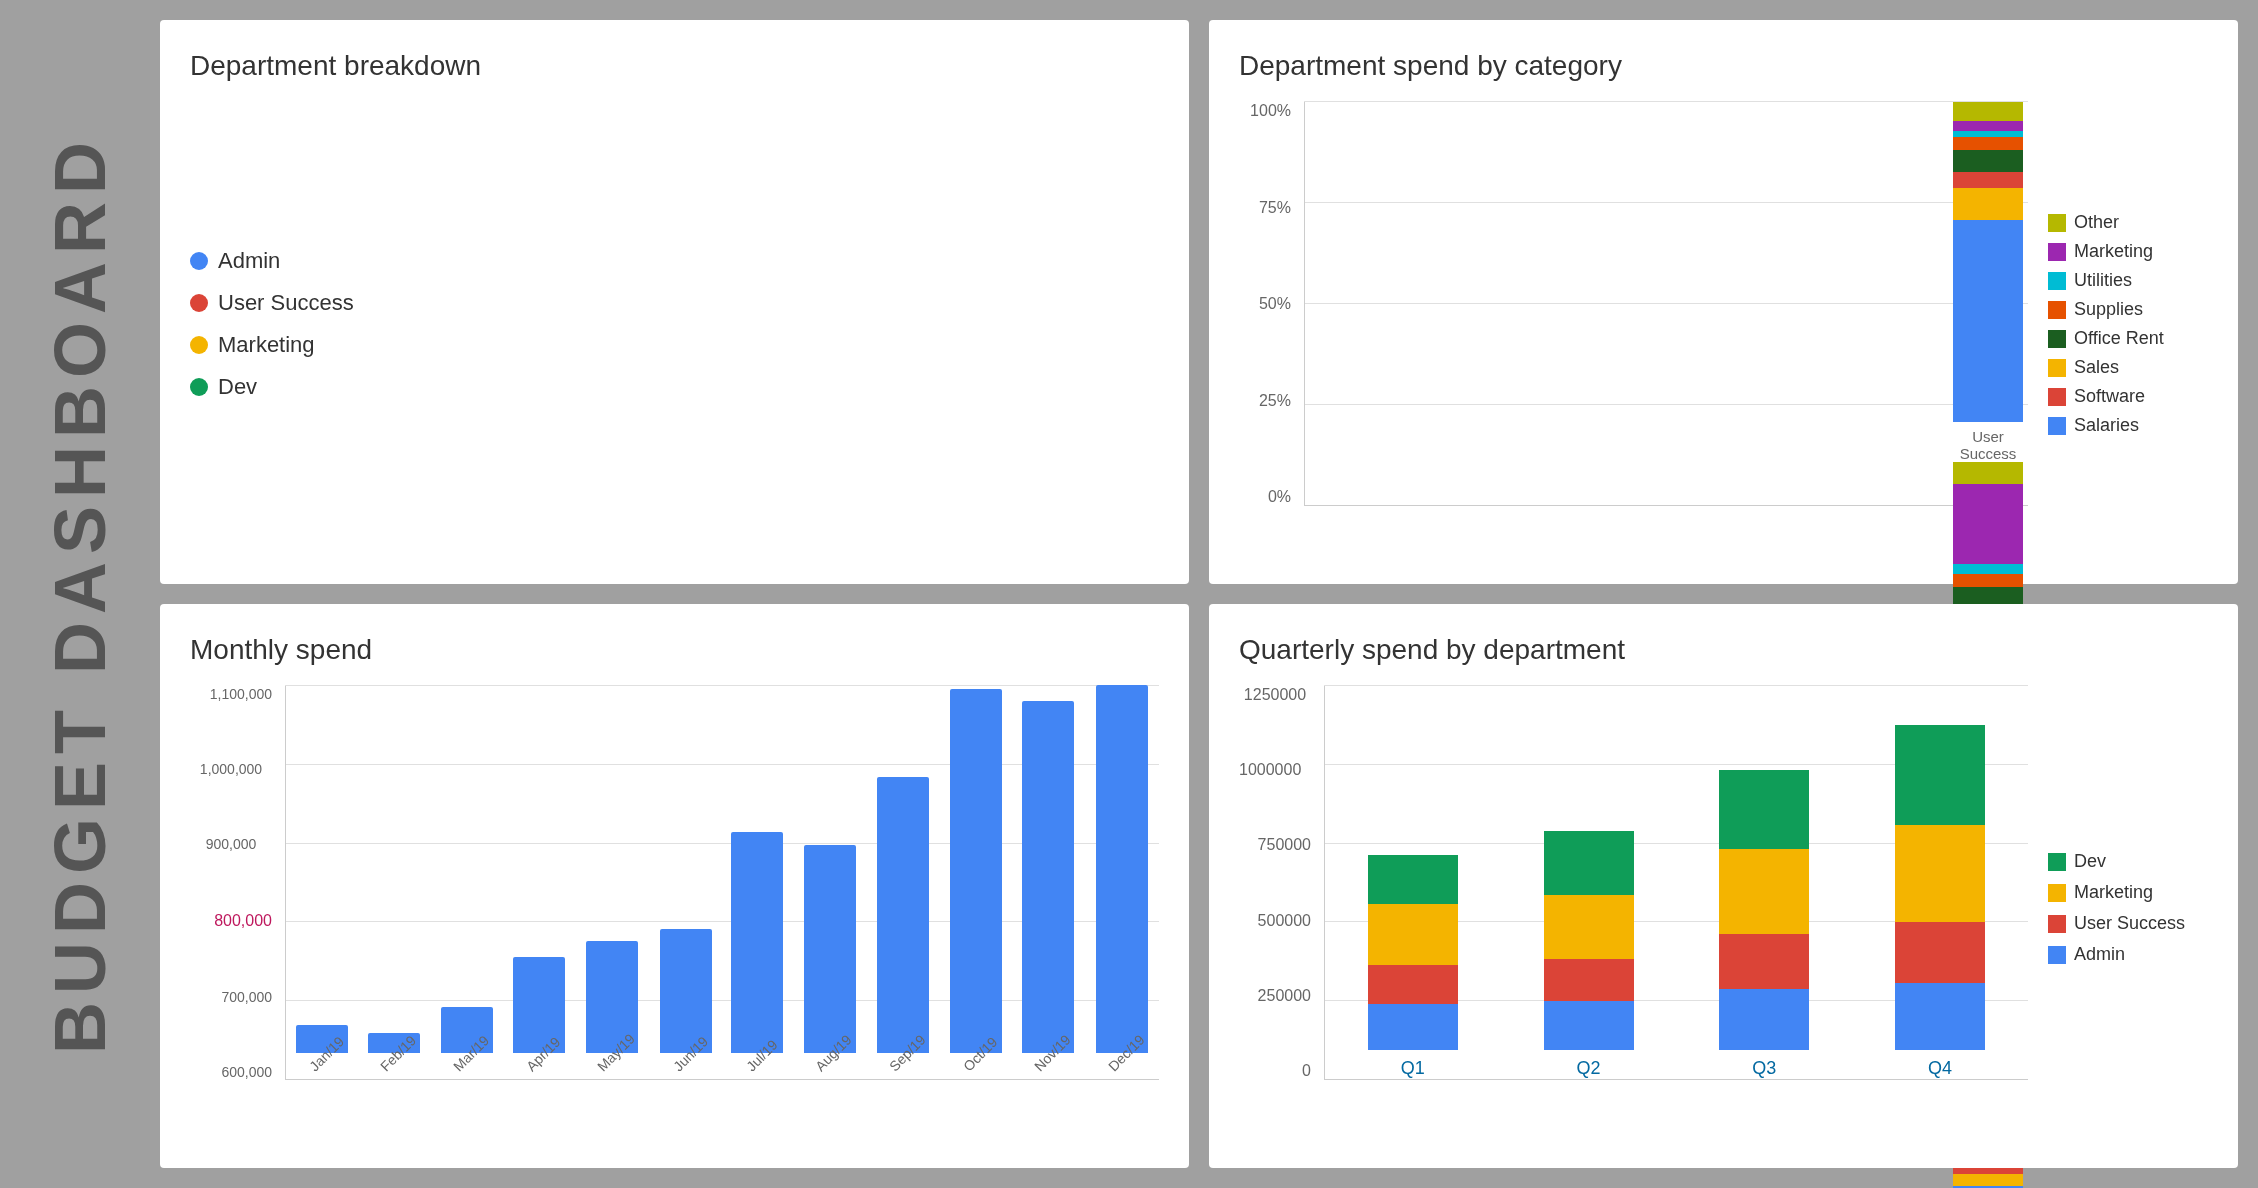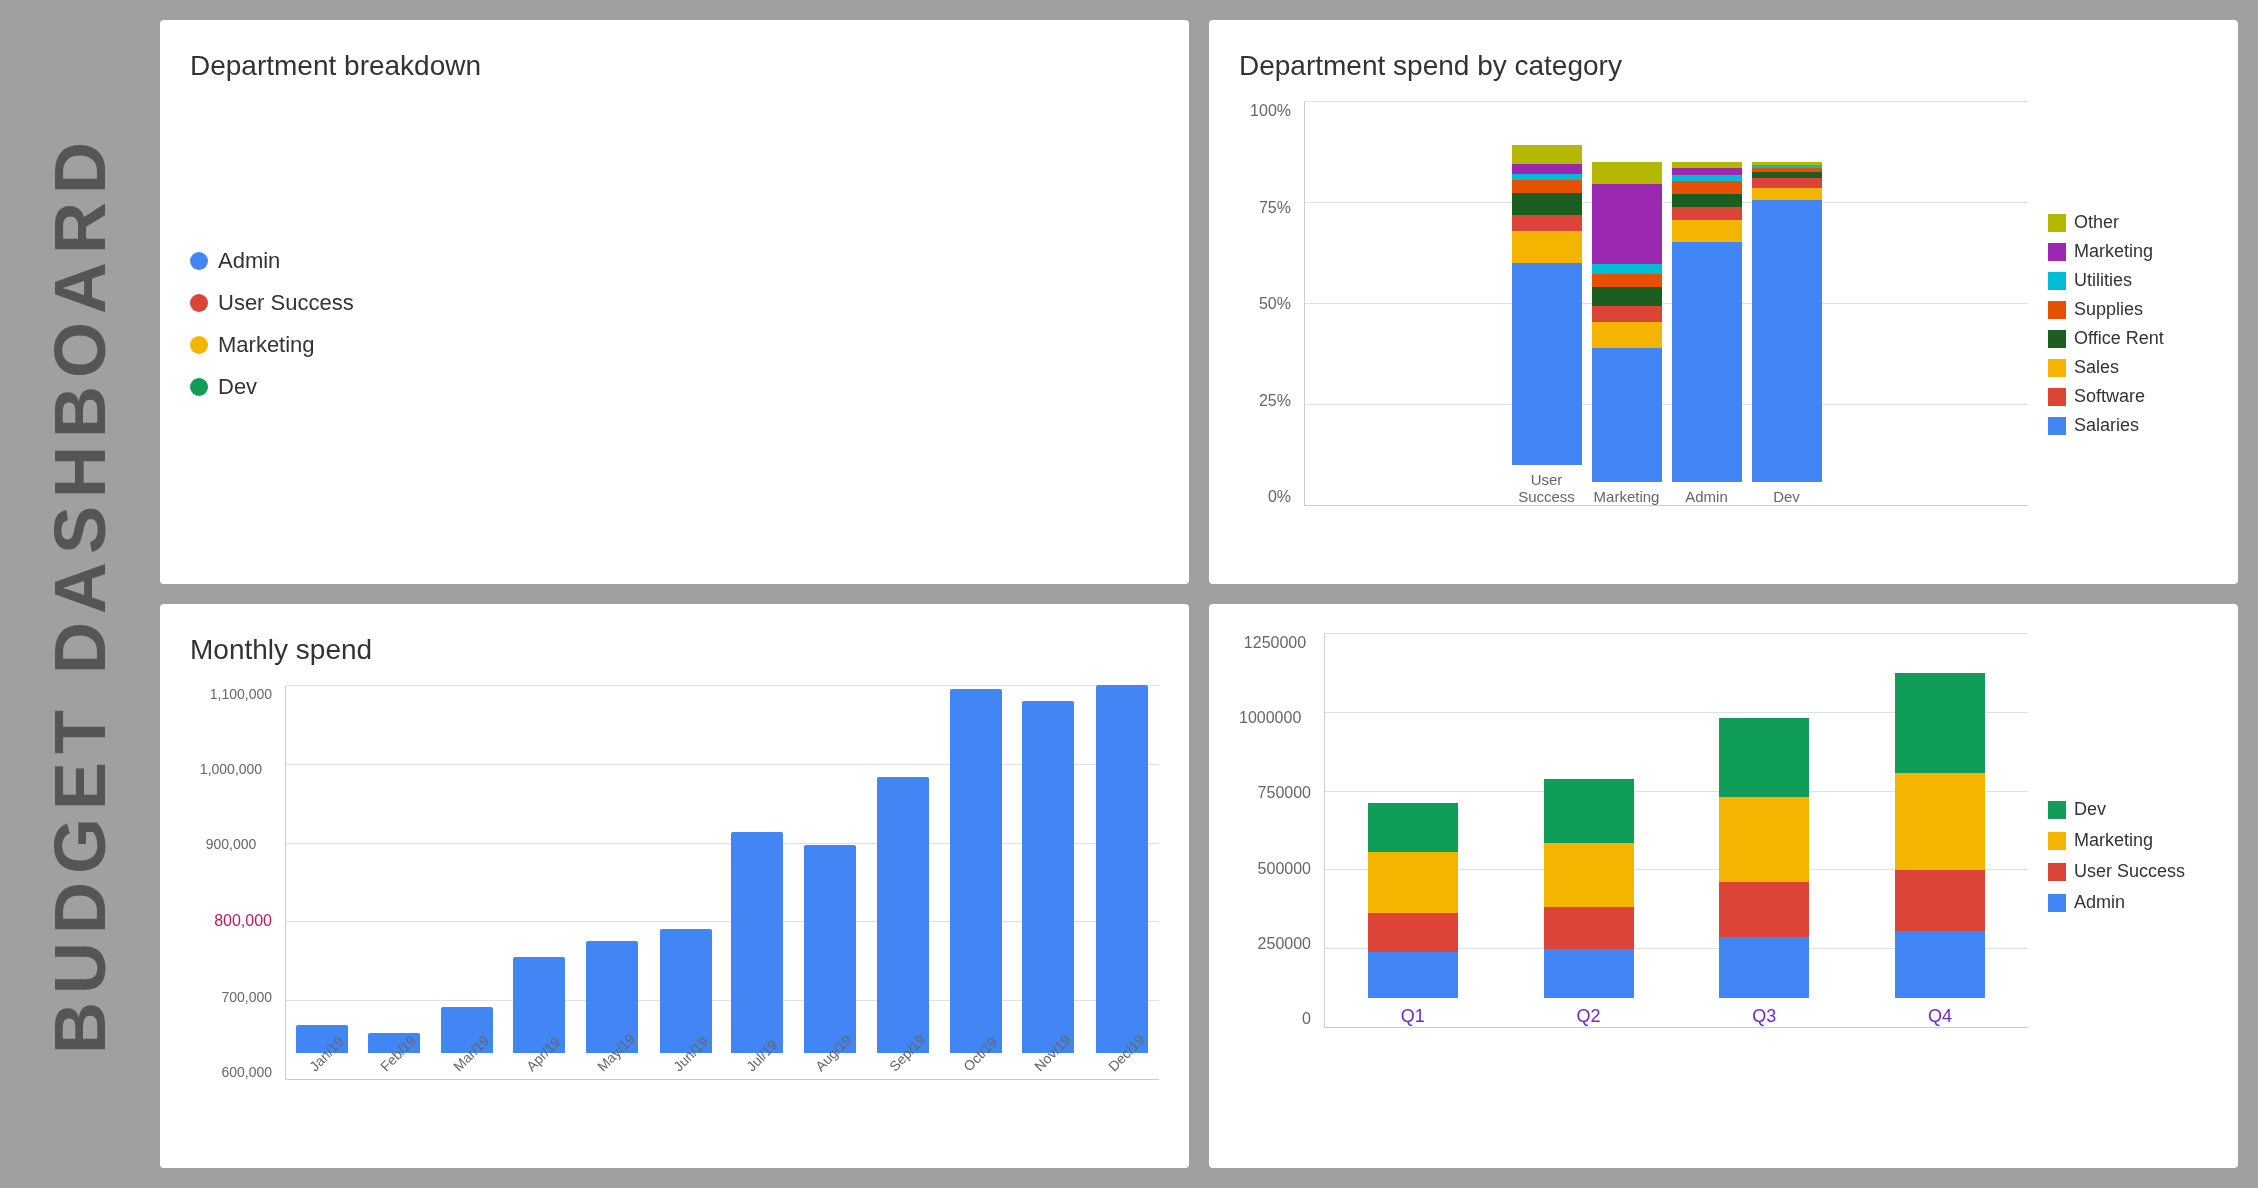--- a/index.html
+++ b/index.html
@@ -135,23 +135,24 @@
       padding-right: 8px;
     }
     .stacked-bars-area {
       position: absolute;
       left: 65px;
       top: 0;
       right: 0;
       bottom: 40px;
       display: flex;
       align-items: flex-end;
-      justify-content: center;
+      justify-content: space-between;
       border-left: 1px solid #ccc;
       border-bottom: 1px solid #ccc;
+      flex-direction: column;
     }
     .stacked-bar-group {
       display: flex;
       flex-direction: column;
       align-items: center;
       width: 80px;
     }
     .stacked-bar {
       width: 70px;
       display: flex;
@@ -269,21 +270,21 @@
       flex-direction: column;
       align-items: center;
     }
     .quarterly-bar {
       width: 90px;
       display: flex;
       flex-direction: column-reverse;
     }
     .quarterly-x-label {
       font-size: 18px;
-      color: #6d28d9;
+      color: #0369a1;
       margin-top: 8px;
     }
     .quarterly-grid-lines {
       position: absolute;
       left: 85px; right: 0; top: 0; bottom: 50px;
       pointer-events: none;
     }
   </style>
 </head>
 <body>
@@ -496,20 +497,21 @@
           </div>
           <div class="monthly-bar-wrap">
             <div class="monthly-bar" style="height: 368px;"></div>
             <div class="monthly-x-label">Dec/19</div>
           </div>
         </div>
     </div>
   </div>
 
   <div class="chart-card">
+    <div class="chart-title">Quarterly spend by department</div>
     <div class="quarterly-chart-area">
       <div class="quarterly-main">
         <div class="quarterly-y-axis">
             <div class="y-label" style="font-size: 16px; color: rgb(102, 102, 102); text-align: right; padding-right: 8px;">0</div>
             <div class="y-label" style="font-size: 16px; color: rgb(102, 102, 102); text-align: right; padding-right: 8px;">250000</div>
             <div class="y-label" style="font-size: 16px; color: rgb(102, 102, 102); text-align: right; padding-right: 8px;">500000</div>
             <div class="y-label" style="font-size: 16px; color: rgb(102, 102, 102); text-align: right; padding-right: 8px;">750000</div>
             <div class="y-label" style="font-size: 16px; color: rgb(102, 102, 102); text-align: left; padding-right: 8px;">1000000</div>
             <div class="y-label" style="font-size: 16px; color: rgb(102, 102, 102); text-align: center; padding-right: 8px;">1250000</div>
           </div>

